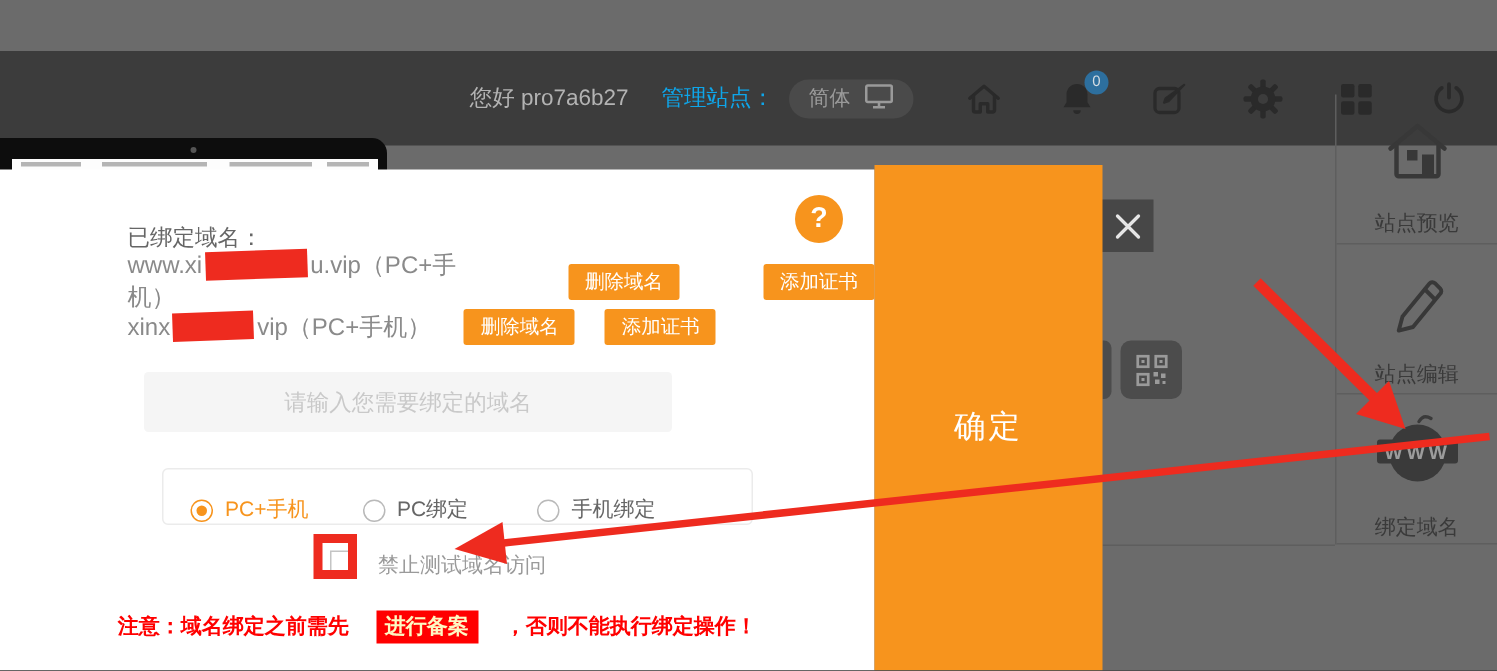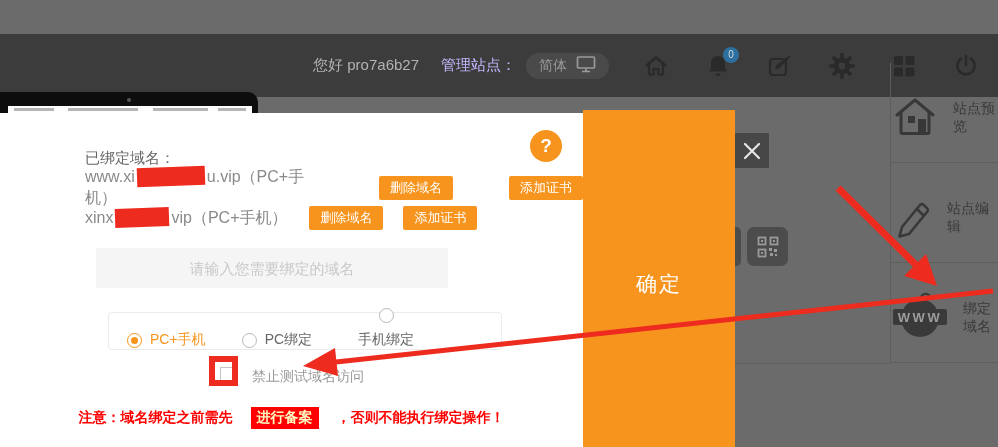--- a/index.html
+++ b/index.html
@@ -9,21 +9,21 @@
     --badge-blue:#2d6f9e;
   }
   *{margin:0;padding:0;box-sizing:border-box;}
   body{background:#222;font-family:"Liberation Sans","DejaVu Sans",sans-serif;}
   .stage{position:relative;width:998px;height:447px;overflow:hidden;background:#6b6b6b;}
 
   
   .topbar{position:absolute;left:0;top:0;width:998px;height:63px;background:#3c3c3c;
     display:flex;align-items:center;justify-content:flex-end;padding-right:17px;margin-top:34px;}
   .topbar .greet{color:#b3b3b3;font-size:15px;}
-  .topbar .manage{color:#c4b5fd;font-size:15px;margin-left:22px;}
+  .topbar .manage{color:#0ea5e9;font-size:15px;margin-left:22px;}
   .lang-pill{height:26px;border-radius:13px;background:#4a4a4a;display:flex;align-items:center;
     gap:9px;padding:0 13px;margin-left:10px;cursor:pointer;border:none;}
   .lang-pill span{color:#9a9a9a;font-size:14px;}
   .tb-icon{margin-left:32px;width:30px;height:30px;display:flex;align-items:center;justify-content:center;
     position:relative;cursor:pointer;background:none;border:none;}
   .badge{position:absolute;top:-4px;right:-6px;min-width:16px;height:16px;border-radius:8px;
     background:var(--badge-blue);color:#d5dde3;font-size:10px;line-height:16px;text-align:center;padding:0 2px;}
 
   
   .tablet{position:absolute;left:0;top:92px;width:258px;height:22px;background:#0d0d0d;
@@ -34,21 +34,21 @@
 
   .close-btn{position:absolute;left:734px;top:133px;width:35px;height:35px;background:#474747;
     border:none;cursor:pointer;display:flex;align-items:center;justify-content:center;}
   .qr-sliver{position:absolute;left:735px;top:227px;width:6px;height:39px;background:#4c4c4c;border-radius:0 5px 5px 0;}
   .qr-btn{position:absolute;left:747px;top:227px;width:41px;height:39px;background:#4c4c4c;border:none;
     border-radius:7px;cursor:pointer;display:flex;align-items:center;justify-content:center;}
 
   
   .sidebar{position:absolute;left:890px;top:63px;width:108px;height:300px;border-left:1px solid #5e5e5e;
     display:flex;flex-direction:column;}
-  .side-cell{flex:1;border-bottom:1px solid #5e5e5e;display:flex;flex-direction:row;
+  .side-cell{flex:1;border-bottom:1px solid #5e5e5e;display:flex;flex-direction:column;
     align-items:center;justify-content:center;gap:14px;cursor:pointer;background:none;border-left:none;border-top:none;border-right:none;margin-top:11px;}
   .side-cell .lbl{color:#3a3a3a;font-size:14px;}
   .hline{position:absolute;left:735px;top:363px;width:155px;height:1px;background:#5e5e5e;}
 
   
   .modal{position:absolute;left:0;top:113px;width:583px;height:334px;background:#ffffff;}
   .help-circle{position:absolute;left:530px;top:130px;width:32px;height:32px;border-radius:50%;
     background:var(--orange);color:#fff;font-size:19px;font-weight:bold;display:flex;
     align-items:center;justify-content:center;cursor:pointer;}
   .bound-label{position:absolute;left:85px;top:36px;font-size:15px;color:#666;}
@@ -60,21 +60,21 @@
   .btn-orange{background:var(--orange);color:#fff;font-size:13px;padding:3px 11px;border:none;
     border-radius:2px;cursor:pointer;margin-left:22px;white-space:nowrap;}
   .btn-orange + .btn-orange{margin-left:20px;}
   .domain-input{position:absolute;left:96px;top:135px;width:352px;height:40px;background:#f5f5f5;
     border:none;border-radius:3px;text-align:center;font-size:15px;color:#000000;outline:none;
     font-family:"Liberation Sans","DejaVu Sans",sans-serif;}
   .domain-input::placeholder{color:#c9c9c9;}
   .radio-group{position:absolute;left:108px;top:199px;width:394px;height:38px;border:1px solid #ebebeb;
     border-radius:4px;background:#fff;display:flex;align-items:flex-end;}
   .radio-item{display:flex;align-items:center;gap:8px;cursor:pointer;font-size:14px;color:#666;}
-  .radio-item.i1{margin-left:18px;} .radio-item.i2{margin-left:36px;} .radio-item.i3{margin-left:46px;flex-direction:column;}
+  .radio-item.i1{margin-left:18px;} .radio-item.i2{margin-left:36px;} .radio-item.i3{margin-left:46px;}
   .radio{width:15px;height:15px;border-radius:50%;border:1.5px solid #b9b9b9;display:flex;
     align-items:center;justify-content:center;background:#fff;}
   .radio-item.selected .radio{border-color:var(--orange);}
   .radio-item.selected .radio::after{content:"";width:7px;height:7px;border-radius:50%;background:var(--orange);}
   .radio-item.selected{color:var(--orange);}
   .checkbox{position:absolute;left:220px;top:254px;width:17px;height:17px;border:1px solid #c4c4c4;
     background:#fff;cursor:pointer;}
   .checkbox-label{position:absolute;left:252px;top:255px;font-size:14px;color:#9a9a9a;}
   .notice{position:absolute;left:0;top:294px;width:583px;text-align:center;font-size:14px;
     font-weight:bold;color:var(--notice-red);}

